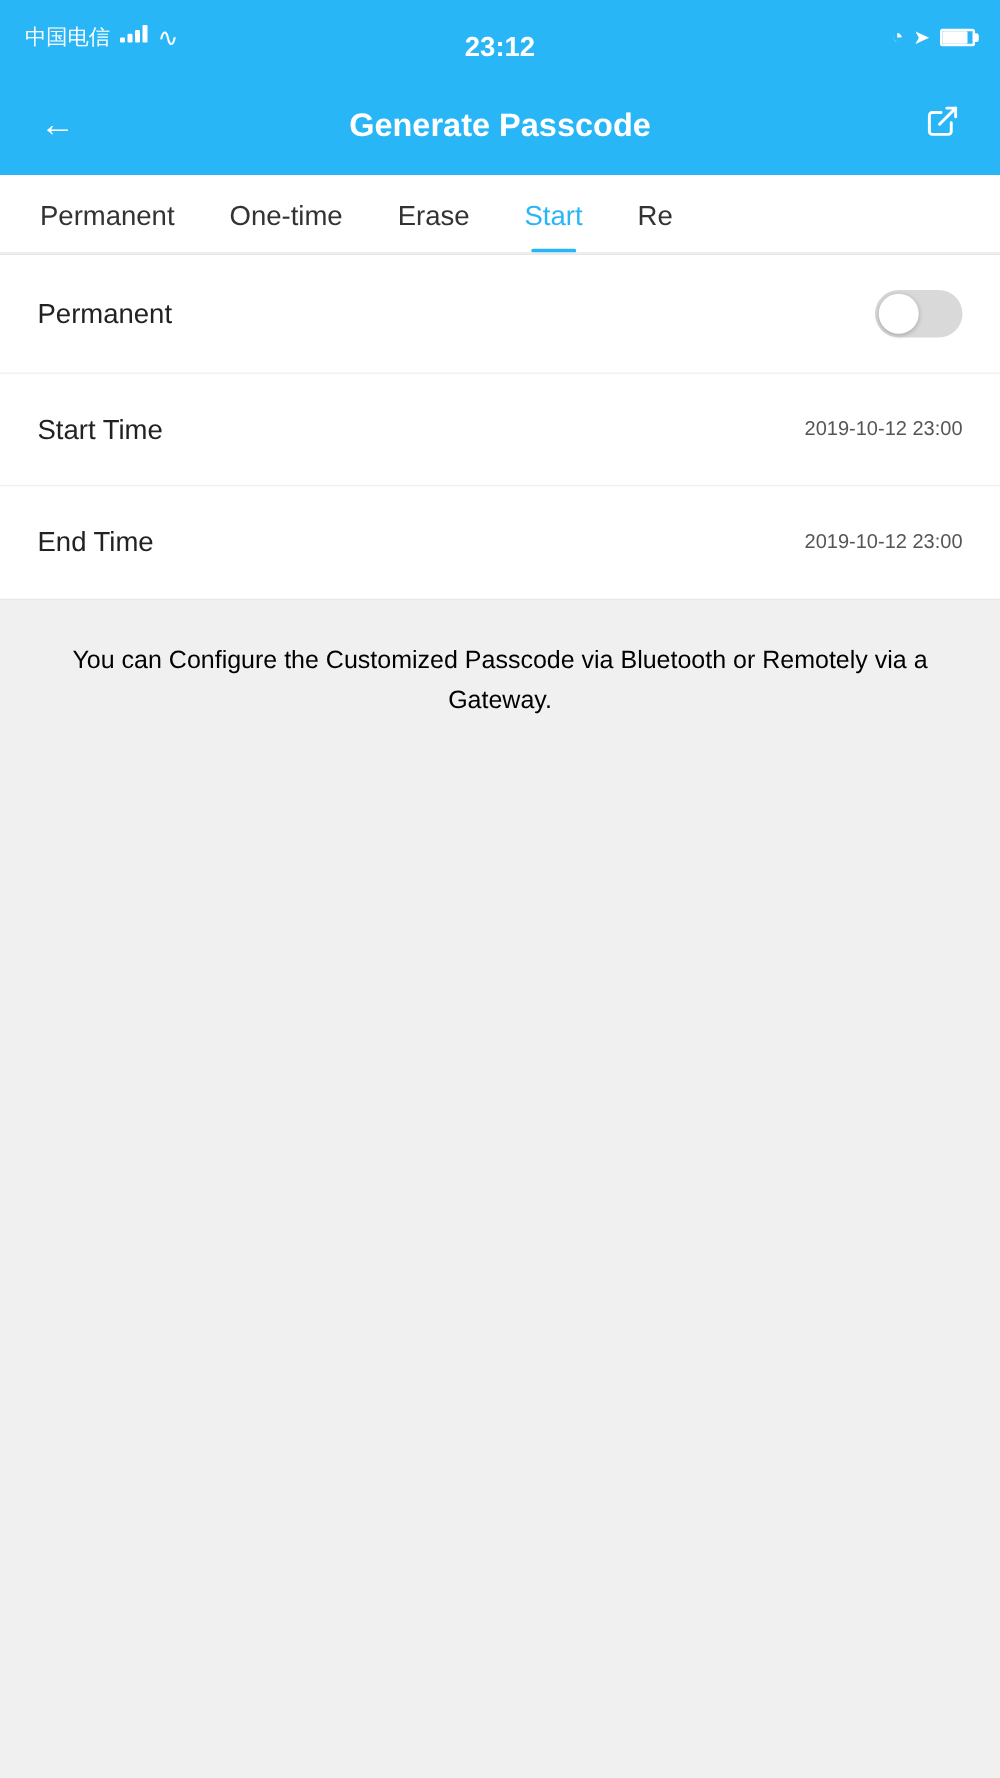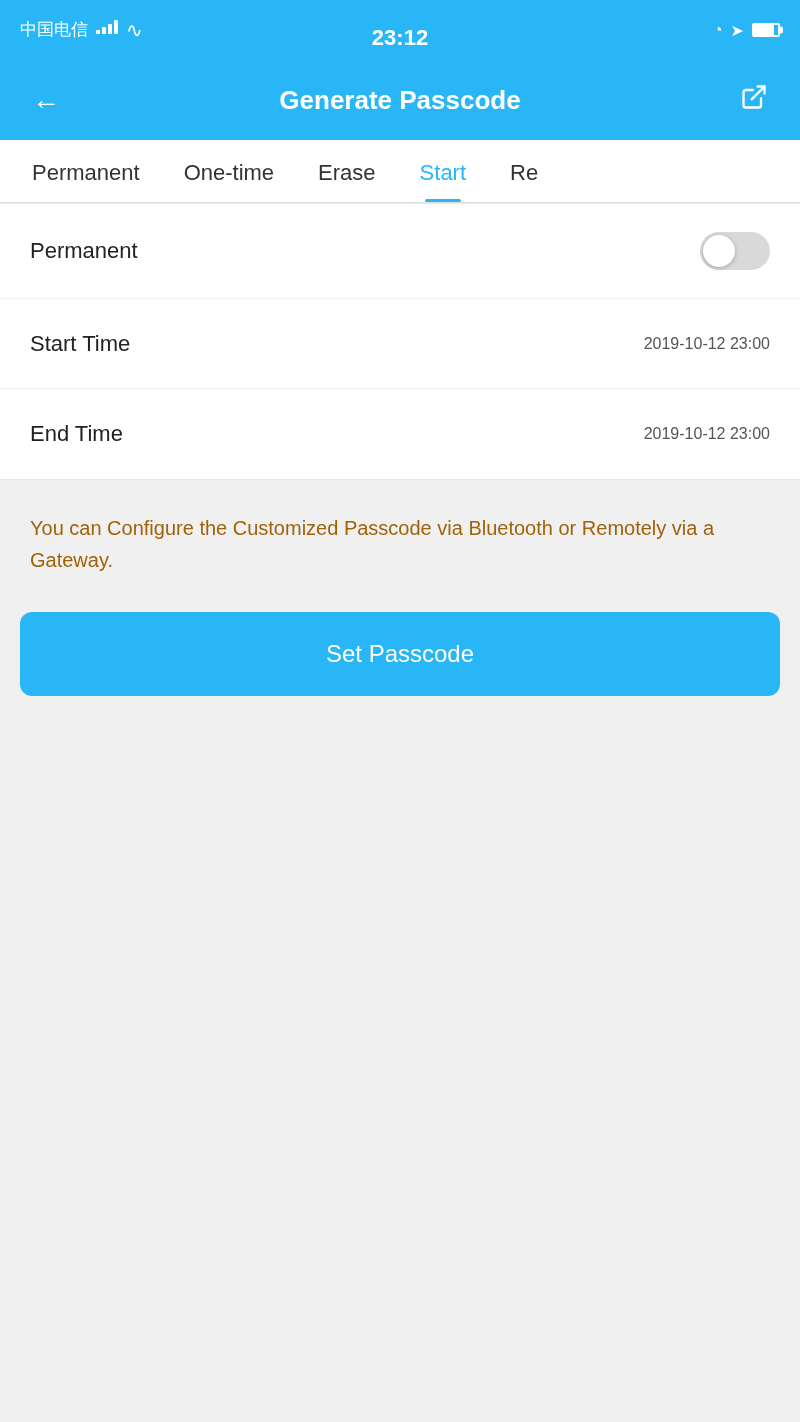--- a/index.html
+++ b/index.html
@@ -200,22 +200,23 @@
       border-radius: 50%;
       background: white;
       box-shadow: 0 1px 4px rgba(0,0,0,0.25);
       transition: left 0.2s;
     }
 
     
     .info-text {
       padding: 32px 30px 24px;
       font-size: 20px;
-      color: #a16207;
+      color: #000000;
       line-height: 1.6;
+      text-align: center;
     }
 
     
     .set-passcode-btn {
       display: block;
       width: calc(100% - 40px);
       margin: 12px 20px 30px;
       padding: 28px;
       background: #29b6f6;
       color: white;
@@ -311,15 +312,14 @@
     </div>
 
     <div class="card-row">
       <span class="row-label">End Time</span>
       <span class="row-value">2019-10-12 23:00</span>
     </div>
   </div>
 
   <p class="info-text">You can Configure the Customized Passcode via Bluetooth or Remotely via a Gateway.</p>
 
-  <button class="set-passcode-btn">Set Passcode</button>
 
 </div>
 
 </body></html>

